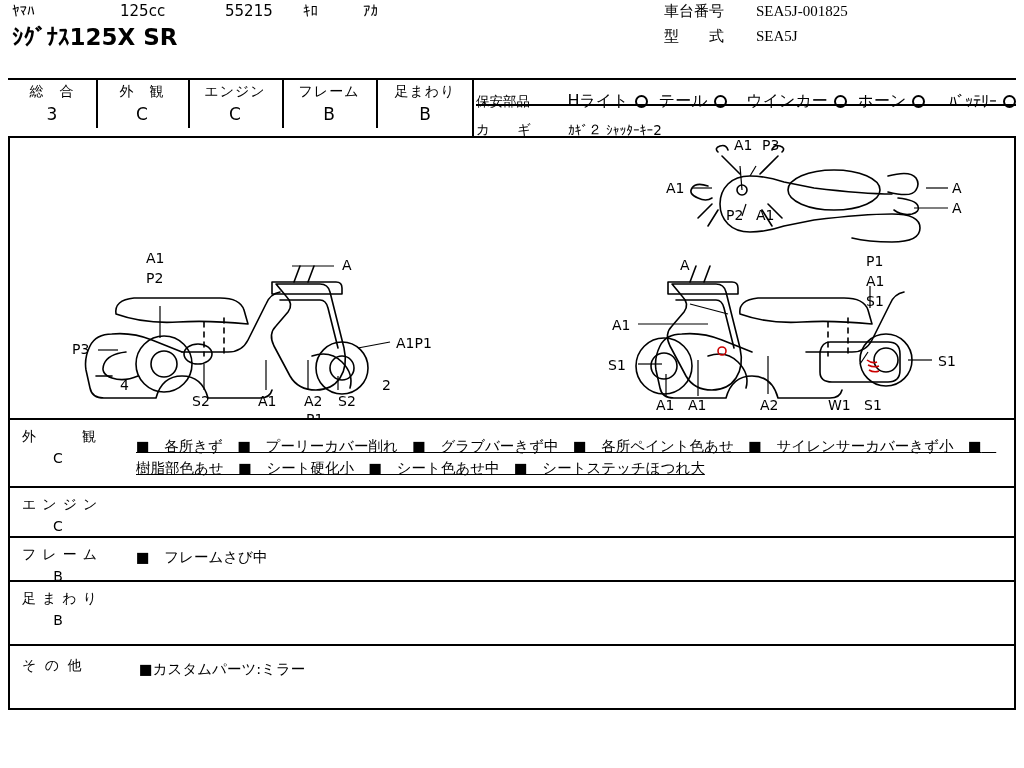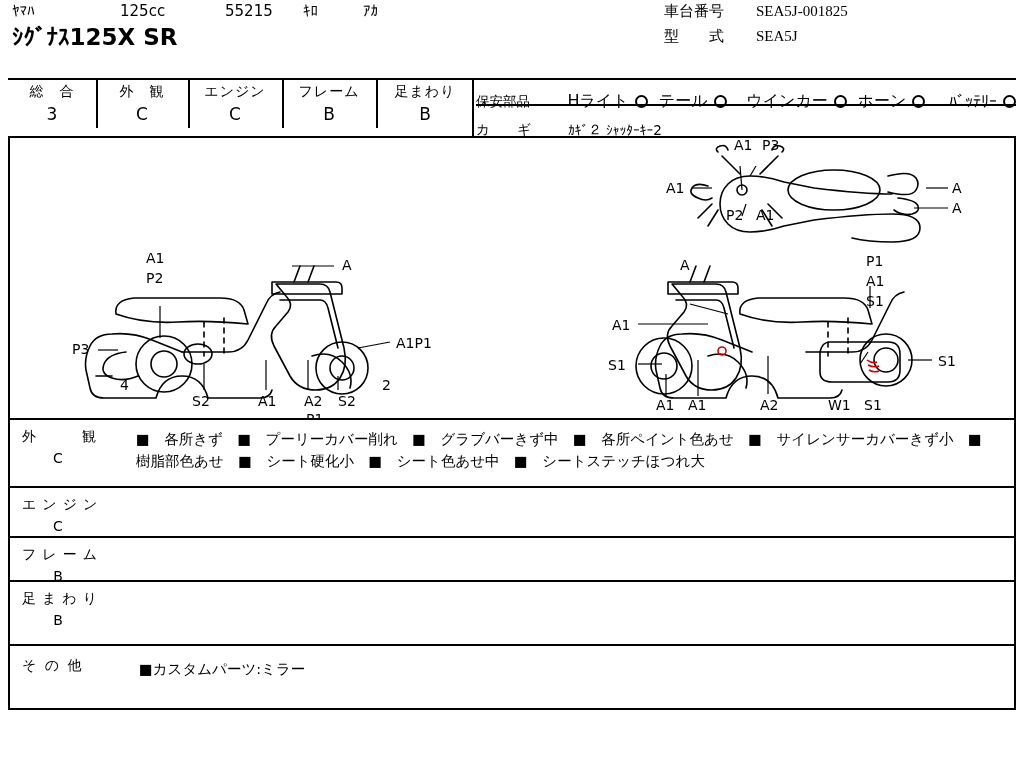--- a/index.html
+++ b/index.html
@@ -292,37 +292,38 @@
     </svg>
   </div>
 
   <div class="line hline" style="top:418px;"></div>
 
   <div class="cmt" style="top:424px; height:64px;">
     <div class="cmt-lab" style="top:4px;">
       <span class="l1">外　　観</span>
       <span class="l2">C</span>
     </div>
-    <div class="cmt-txt" style="top:4px;">■　各所きず　■　プーリーカバー削れ　■　グラブバーきず中　■　各所ペイント色あせ　■　サイレンサーカバーきず小　■　樹脂部色あせ　■　シート硬化小　■　シート色あせ中　■　シートステッチほつれ大</div>
+    <div class="cmt-txt" style="top:11px;text-decoration:underline;">■　各所きず　■　プーリーカバー削れ　■　グラブバーきず中　■　各所ペイント色あせ　■　サイレンサーカバーきず小　■　樹脂部色あせ　■　シート硬化小　■　シート色あせ中　■　シートステッチほつれ大</div>
   </div>
   <div class="line hline" style="top:486px;"></div>
 
   <div class="cmt" style="top:492px; height:44px;">
     <div class="cmt-lab" style="top:4px;">
       <span class="l1">エンジン</span>
       <span class="l2">C</span>
     </div>
   </div>
   <div class="line hline" style="top:536px;"></div>
 
   <div class="cmt" style="top:542px; height:44px;">
     <div class="cmt-lab" style="top:4px;">
       <span class="l1">フレーム</span>
       <span class="l2">B</span>
     </div>
+    <div class="cmt-txt" style="top:4px;">■　フレームさび中</div>
   </div>
   <div class="line hline" style="top:580px;"></div>
 
   <div class="cmt" style="top:586px; height:56px;">
     <div class="cmt-lab" style="top:4px;">
       <span class="l1">足まわり</span>
       <span class="l2">B</span>
     </div>
     <div class="cmt-txt" style="top:4px;"></div>
   </div>

